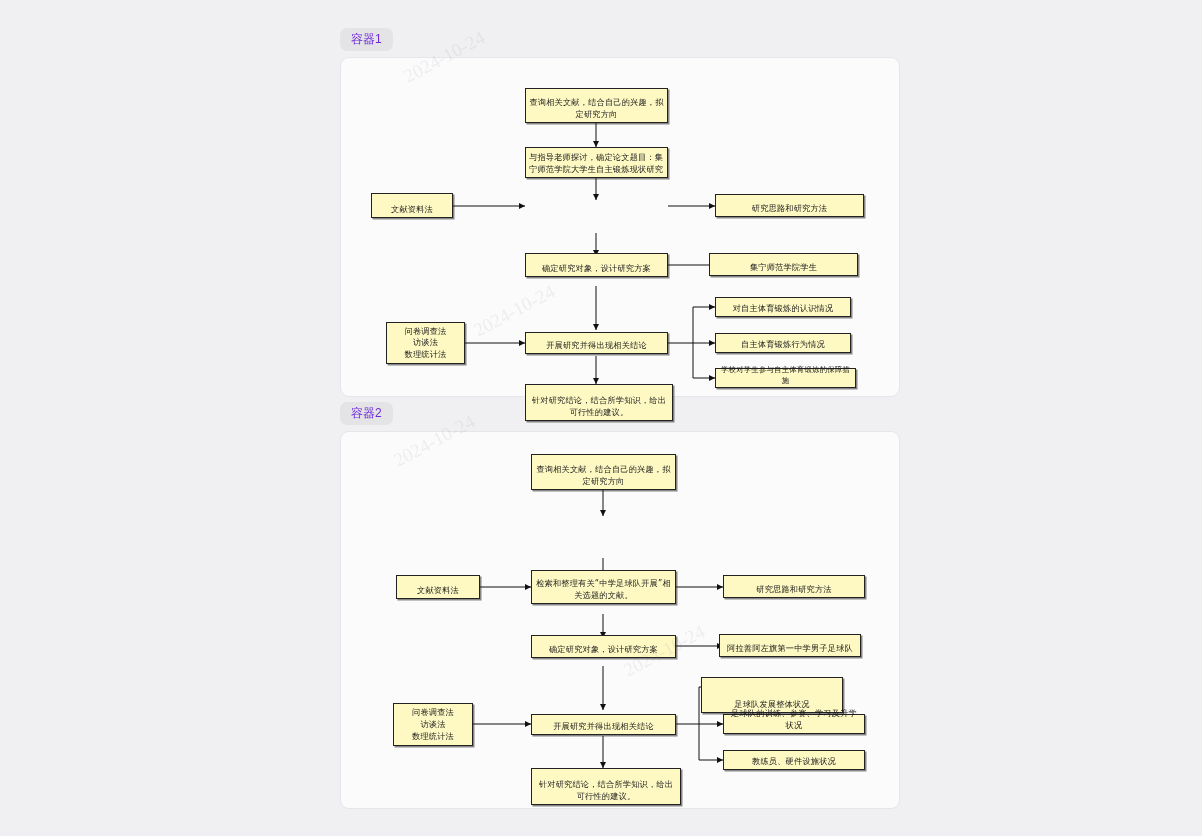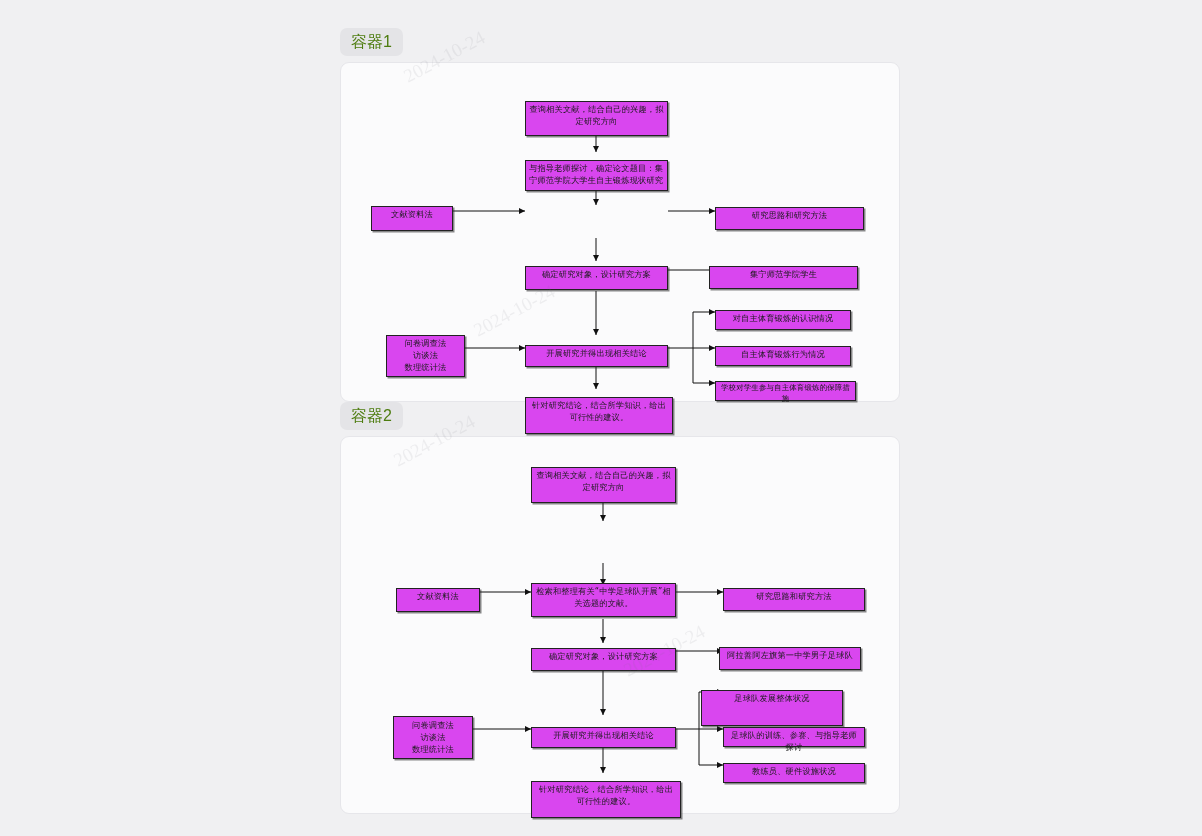--- a/index.html
+++ b/index.html
@@ -6,49 +6,48 @@
   body{
     width:1202px;height:836px;
     background:#f0f0f2;
     font-family:"Liberation Sans","DejaVu Sans",sans-serif;
     position:relative;overflow:hidden;
   }
   .container-block{position:absolute;left:340px;width:560px;}
   .tab{
     display:inline-block;
     background:#e4e4e7;
-    color:#4d7c0f;
-    font-size:16px;
+    color:#6d28d9;
+    font-size:12px;
     padding:4px 11px 5px;
     border-radius:7px;
     line-height:1.2;
   }
   .panel{
     background:#fbfbfc;
     border:1px solid #e6e6ea;
     border-radius:9px;
     position:relative;
     box-sizing:border-box;
   }
   .fc{position:absolute;left:0;top:0;width:100%;height:100%;}
   .node{
     position:absolute;
     box-sizing:border-box;
     border:1px solid #222;
-    background:#d946ef;
+    background:#fef9c3;
     box-shadow:1.5px 1.5px 0 rgba(40,40,40,.55);
-    display:flex;align-items:flex-start;justify-content:center;
+    display:flex;align-items:flex-end;justify-content:center;
     text-align:center;
     font-size:8.2px;
     line-height:1.45;
     color:#1a1a1a;
     letter-spacing:.2px;
     padding:2px 3px;
     font-family:"DejaVu Sans","Liberation Sans",sans-serif;
-    margin-top:8px;
   }
   .node span{display:block;width:100%;}
   .node.tight{padding:1px 2px;font-family:Liberation Serif, serif;}
   .node.justify span{text-align:left;}
   svg.wires{position:absolute;left:0;top:0;overflow:visible;pointer-events:none;}
   .wm{
     position:absolute;
     color:rgba(120,120,130,.10);
     font-size:19px;
     font-family:"Liberation Serif",serif;
@@ -217,21 +216,21 @@
 
       <div class="node" style="left:190px;top:282px;width:145px;height:21px;">
         <span>开展研究并得出现相关结论</span>
       </div>
 
       <div class="node" style="left:360px;top:245px;width:142px;height:36px;">
         <span>足球队发展整体状况</span>
       </div>
 
       <div class="node" style="left:382px;top:282px;width:142px;height:20px;">
-        <span>足球队的训练、参赛、与指导老师探讨</span>
+        <span>足球队的训练、参赛、学习及升学状况</span>
       </div>
 
       <div class="node" style="left:382px;top:318px;width:142px;height:20px;">
         <span>教练员、硬件设施状况</span>
       </div>
 
       <div class="node" style="left:190px;top:336px;width:150px;height:37px;">
         <span>针对研究结论，结合所学知识，给出可行性的建议。</span>
       </div>
 

